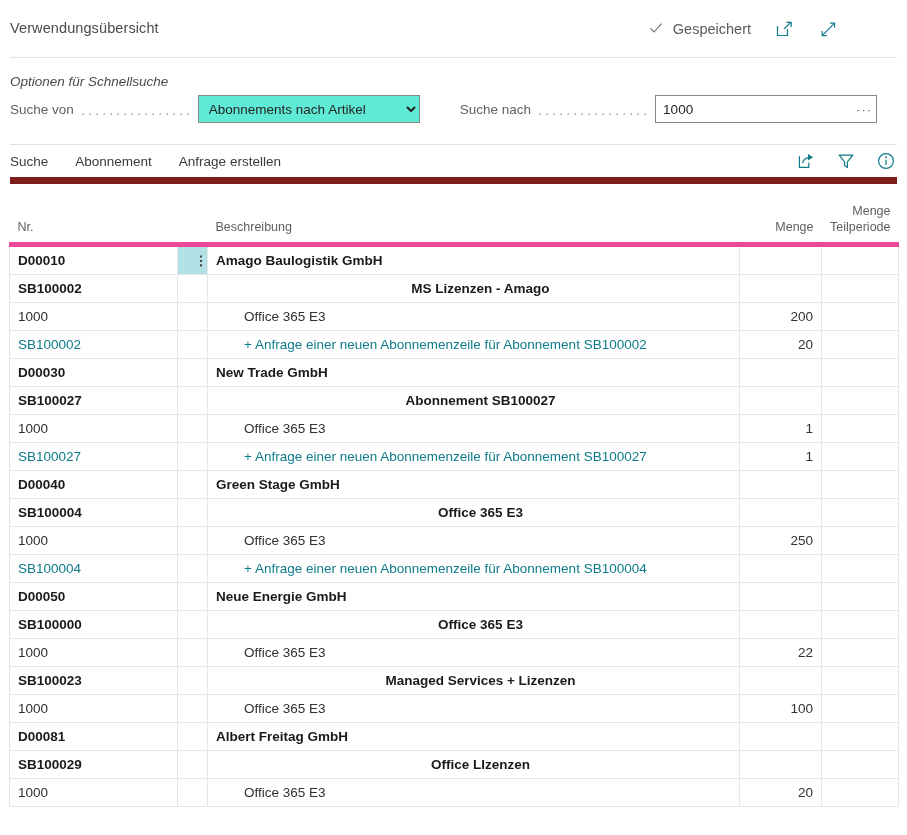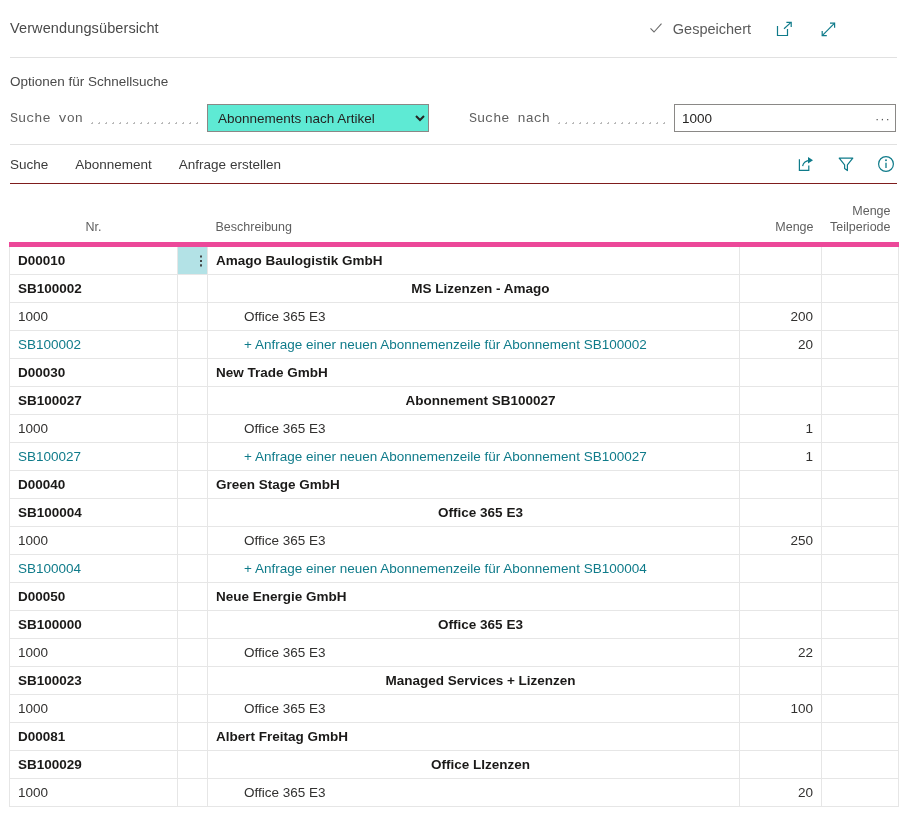--- a/index.html
+++ b/index.html
@@ -64,31 +64,31 @@
 
   
   .qs-block {
     position: relative;
     padding: 16px 10px 0 10px;
     height: 86px;
   }
   .qs-heading {
     font-size: 13.5px;
     color: #4a4a4a;
-    margin-bottom: 15px;
+    margin-bottom: 6px;
+    font-style: italic;
   }
   .qs-row {
     display: flex;
     align-items: center;
   }
   .qs-label {
     font-size: 13.5px;
     color: #5f5f5f;
     white-space: nowrap;
-    font-family: Liberation Mono, monospace;
   }
   .leader {
     flex: 0 0 auto;
     height: 14px;
     margin: 0 6px;
     background-image: radial-gradient(circle, #b9b9b9 1px, transparent 1px);
     background-size: 7px 7px;
     background-position: 0 9px;
     background-repeat: repeat-x;
   }
@@ -137,21 +137,21 @@
     letter-spacing: 1px;
     cursor: pointer;
   }
 
   
   .action-bar {
     position: relative;
     margin: 0 10px;
     height: 40px;
     border-top: 1px solid #e1e1e1;
-    border-bottom: 1px solid #7f1d1d;
+    border-bottom: 7px solid #7f1d1d;
     display: flex;
     align-items: center;
   }
   .act-item {
     font-size: 13.5px;
     color: #3b3b3b;
     margin-right: 27px;
     cursor: pointer;
     white-space: nowrap;
   }
@@ -178,21 +178,21 @@
   table.grid th {
     font-weight: normal;
     color: #5f5f5f;
     font-size: 12.5px;
     vertical-align: bottom;
     padding: 0 8px 6px 8px;
     height: 46px;
     border: none;
     line-height: 1.25;
   }
-  th.c-nr { text-align: center; width: 168px; }
+  th.c-nr { text-align: left; width: 168px; }
   th.c-menu { width: 30px; padding: 0; }
   th.c-desc { text-align: left; width: 532px; }
   th.c-qty { text-align: right; width: 82px; }
   th.c-qtyp { text-align: right; width: 77px; }
 
   table.grid td {
     height: 28px;
     padding: 0 8px;
     border-bottom: 1px solid #e6e6e6;
     border-right: 1px solid #e6e6e6;

